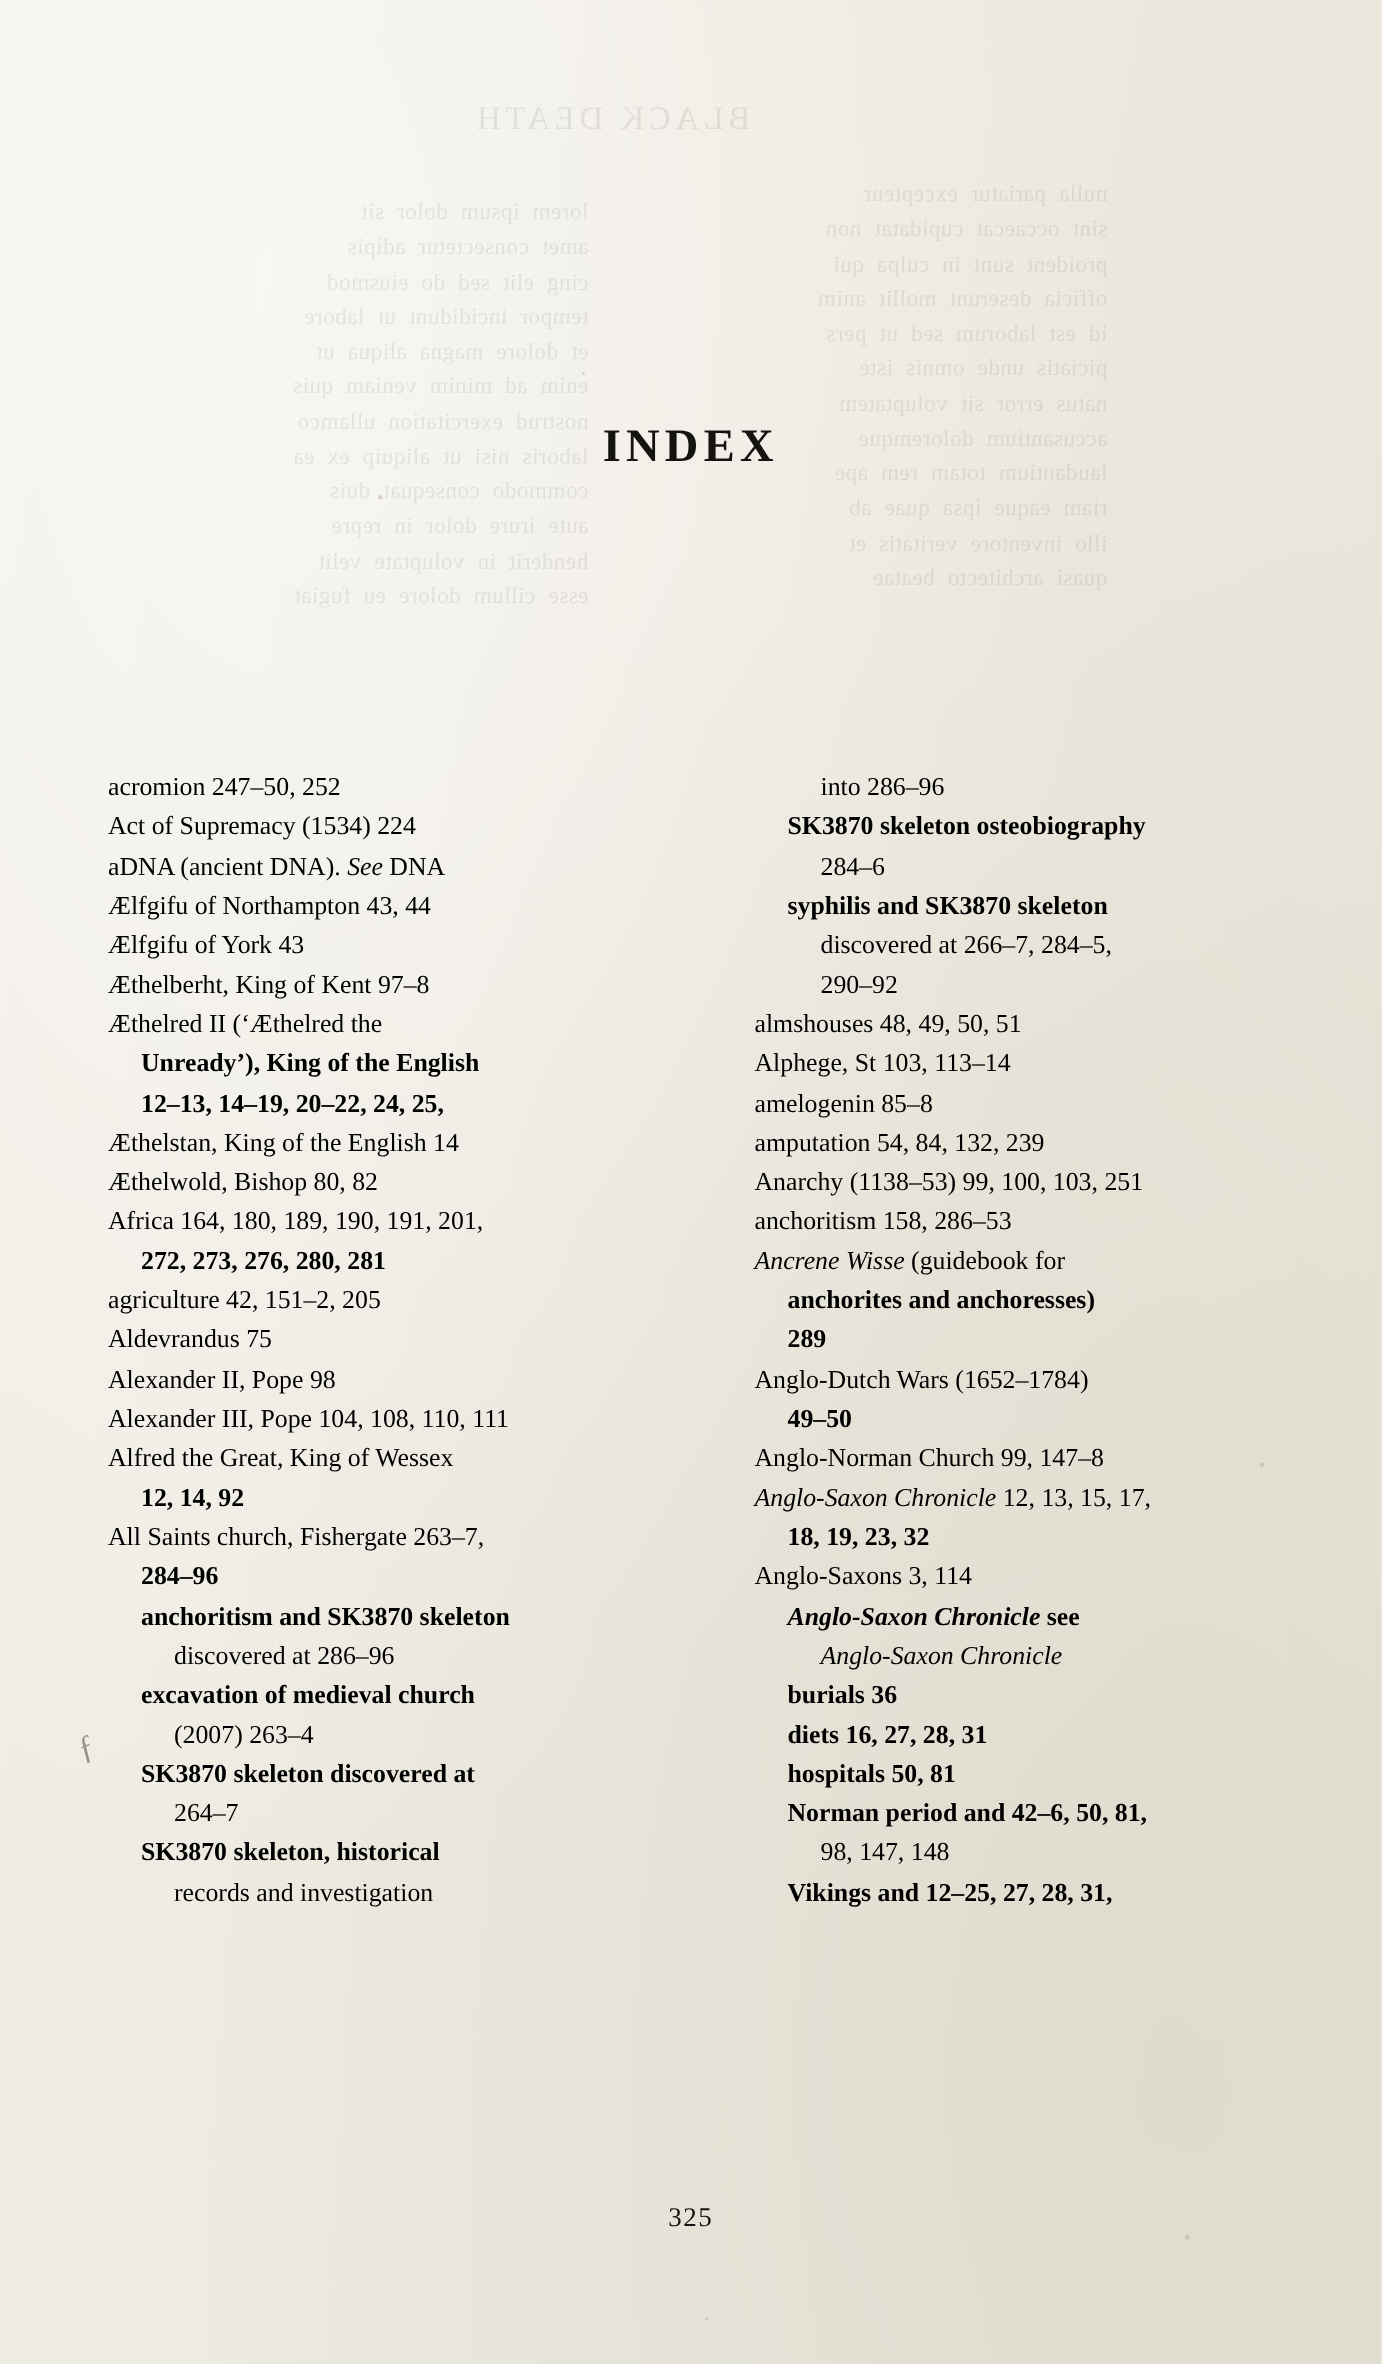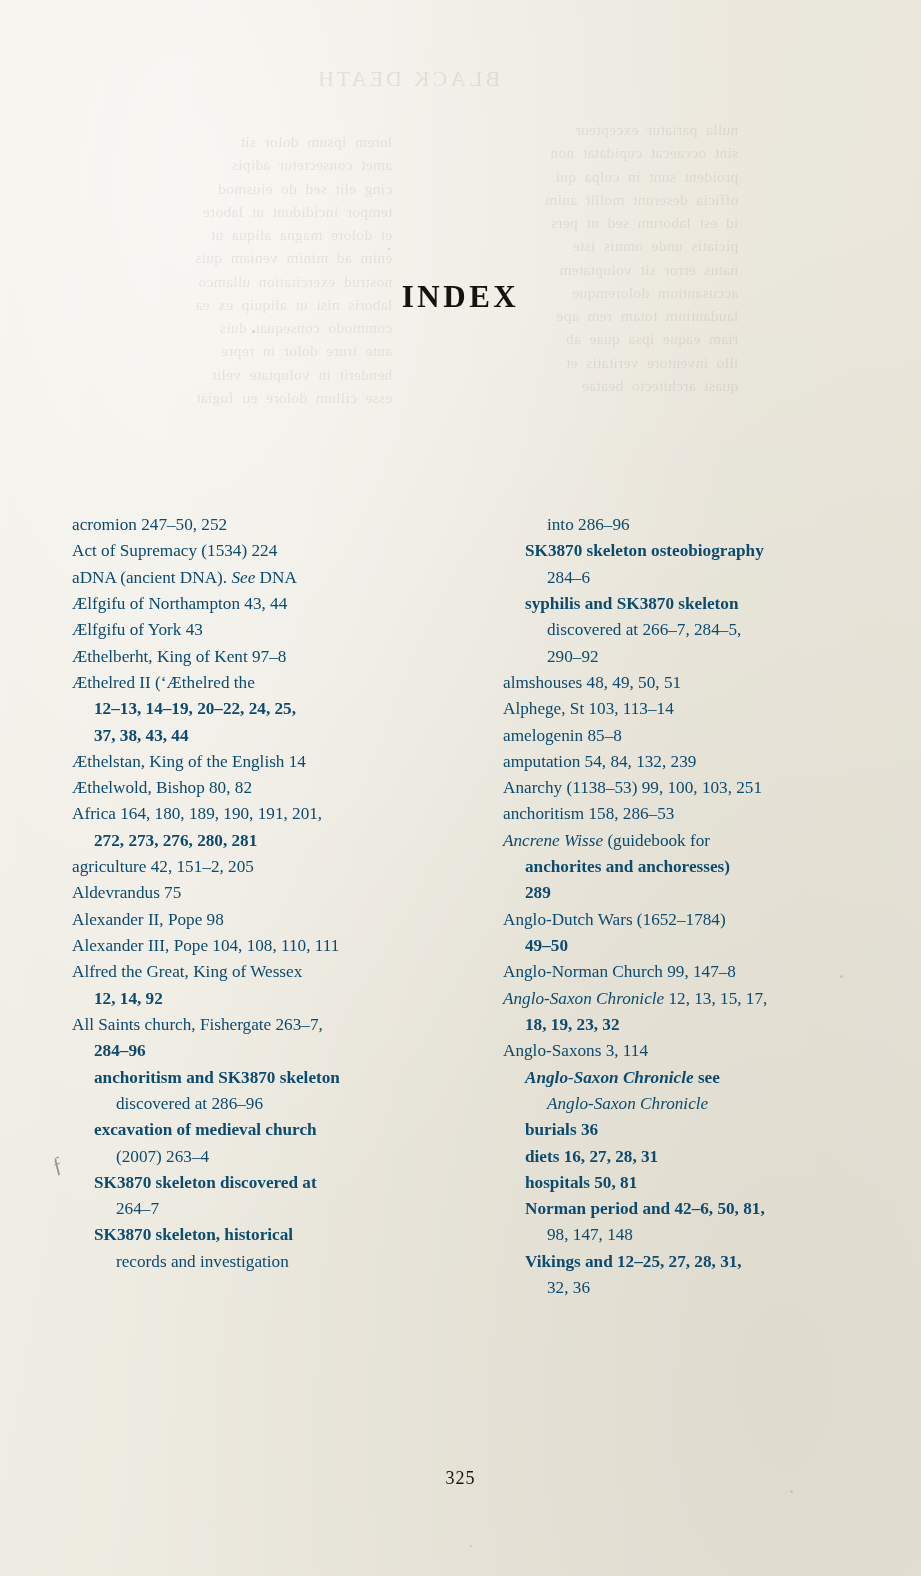--- a/index.html
+++ b/index.html
@@ -63,21 +63,21 @@
   }
   .col-right { margin-left: 32px; }
 
   .entry {
     font-size: 17.2px;
     line-height: 1.53;
     margin: 0;
     padding: 0;
     text-indent: -26px;
     padding-left: 26px;
-    color: #0c4a6e;
+    color: #000000;
   }
   .entry.sub {
     padding-left: 48px;
     text-indent: -26px;
     font-weight: bold;
   }
   .entry.sub2 {
     padding-left: 70px;
     text-indent: -26px;
   }
@@ -153,22 +153,22 @@
 
 <div class="columns">
   <div class="col col-left" id="col0">
       <p class="entry">acromion 247–50, 252</p>
       <p class="entry">Act of Supremacy (1534) 224</p>
       <p class="entry"><span>aDNA (ancient DNA). </span><i>See</i><span> DNA</span></p>
       <p class="entry">Ælfgifu of Northampton 43, 44</p>
       <p class="entry">Ælfgifu of York 43</p>
       <p class="entry">Æthelberht, King of Kent 97–8</p>
       <p class="entry">Æthelred II (‘Æthelred the</p>
+      <p class="entry sub">Unready’), King of the English</p>
       <p class="entry sub">12–13, 14–19, 20–22, 24, 25,</p>
-      <p class="entry sub">37, 38, 43, 44</p>
       <p class="entry">Æthelstan, King of the English 14</p>
       <p class="entry">Æthelwold, Bishop 80, 82</p>
       <p class="entry">Africa 164, 180, 189, 190, 191, 201,</p>
       <p class="entry sub">272, 273, 276, 280, 281</p>
       <p class="entry">agriculture 42, 151–2, 205</p>
       <p class="entry">Aldevrandus 75</p>
       <p class="entry">Alexander II, Pope 98</p>
       <p class="entry">Alexander III, Pope 104, 108, 110, 111</p>
       <p class="entry">Alfred the Great, King of Wessex</p>
       <p class="entry sub">12, 14, 92</p>
@@ -206,17 +206,16 @@
       <p class="entry sub">18, 19, 23, 32</p>
       <p class="entry">Anglo-Saxons 3, 114</p>
       <p class="entry sub"><i>Anglo-Saxon Chronicle</i><span> see</span></p>
       <p class="entry sub2"><i>Anglo-Saxon Chronicle</i></p>
       <p class="entry sub">burials 36</p>
       <p class="entry sub">diets 16, 27, 28, 31</p>
       <p class="entry sub">hospitals 50, 81</p>
       <p class="entry sub">Norman period and 42–6, 50, 81,</p>
       <p class="entry sub2">98, 147, 148</p>
       <p class="entry sub">Vikings and 12–25, 27, 28, 31,</p>
-      <p class="entry sub2">32, 36</p>
     </div>
 </div>
 
 <div class="folio">325</div>
 
 </body></html>

